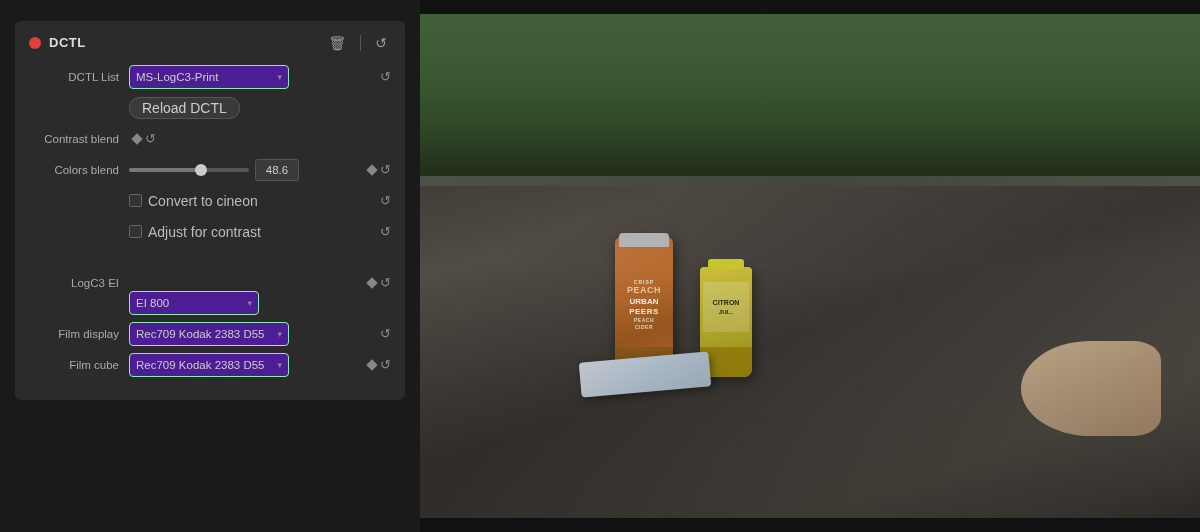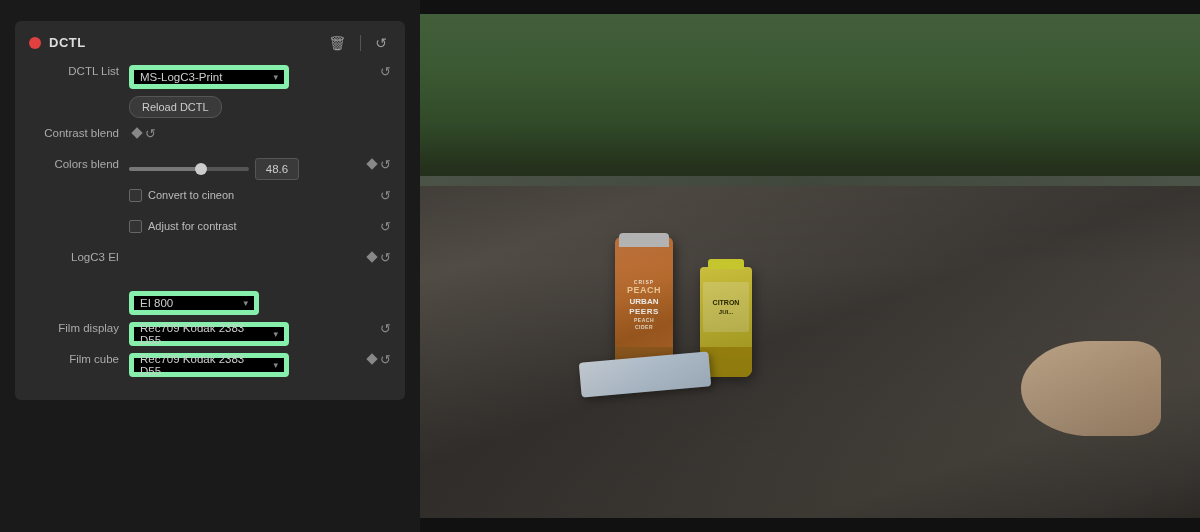--- a/index.html
+++ b/index.html
@@ -75,21 +75,21 @@
     }
     .divider-v {
       width: 1px;
       height: 16px;
       background: #555;
     }
 
     
     .row {
       display: flex;
-      align-items: flex-start;
+      align-items: center;
       margin-bottom: 7px;
       min-height: 24px;
     }
     .row-label {
       width: 100px;
       text-align: right;
       padding-right: 10px;
       color: #aaa;
       font-size: 11.5px;
       flex-shrink: 0;
@@ -102,22 +102,22 @@
     }
     .row-actions {
       display: flex;
       align-items: center;
       gap: 4px;
       margin-left: 4px;
     }
 
     
     .dropdown {
-      background: #000000;
-      border: 5px solid #86efac;
+      background: #4c1d95;
+      border: 1px solid #86efac;
       border-radius: 4px;
       color: #ccc;
       font-size: 11.5px;
       padding: 3px 6px;
       display: flex;
       align-items: center;
       justify-content: space-between;
       cursor: pointer;
       height: 24px;
     }
@@ -133,21 +133,21 @@
       color: #888;
       margin-left: 6px;
     }
 
     
     .reload-btn {
       background: #3a3a3a;
       border: 1px solid #555;
       border-radius: 10px;
       color: #ccc;
-      font-size: 11px;
+      font-size: 14px;
       padding: 3px 12px;
       cursor: pointer;
       height: 22px;
       display: flex;
       align-items: center;
     }
 
     
     .slider-track {
       position: relative;
@@ -204,21 +204,21 @@
       font-size: 13px;
       cursor: pointer;
       line-height: 1;
     }
 
     
     .checkbox-row {
       display: flex;
       align-items: center;
       gap: 6px;
-      font-size: 11px;
+      font-size: 14px;
       color: #bbb;
     }
     .checkbox {
       width: 13px;
       height: 13px;
       border: 1px solid #666;
       background: #333;
       border-radius: 2px;
       flex-shrink: 0;
       cursor: pointer;

